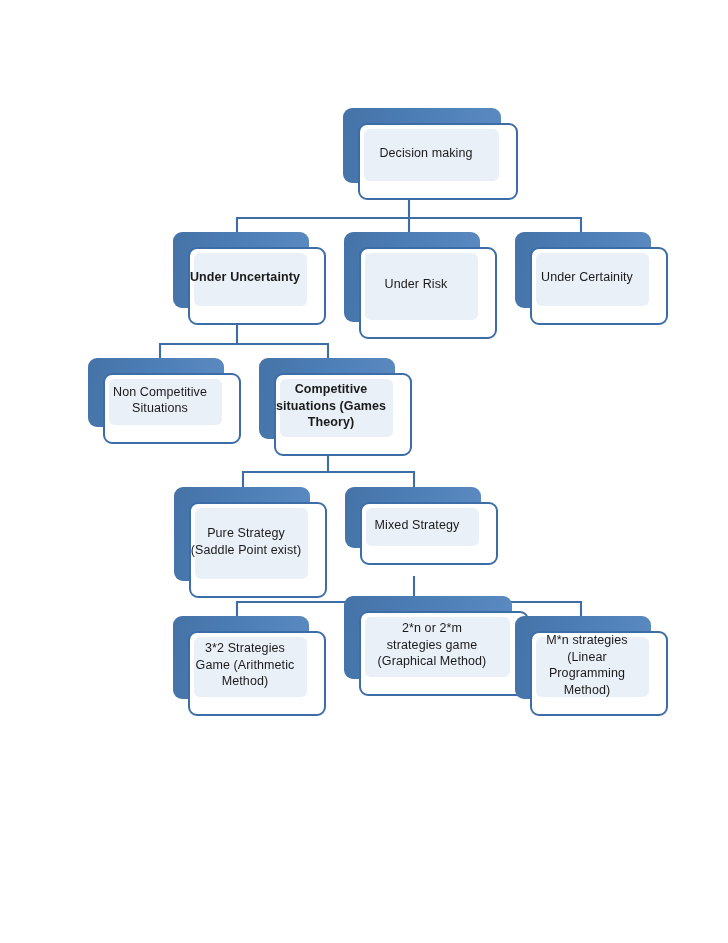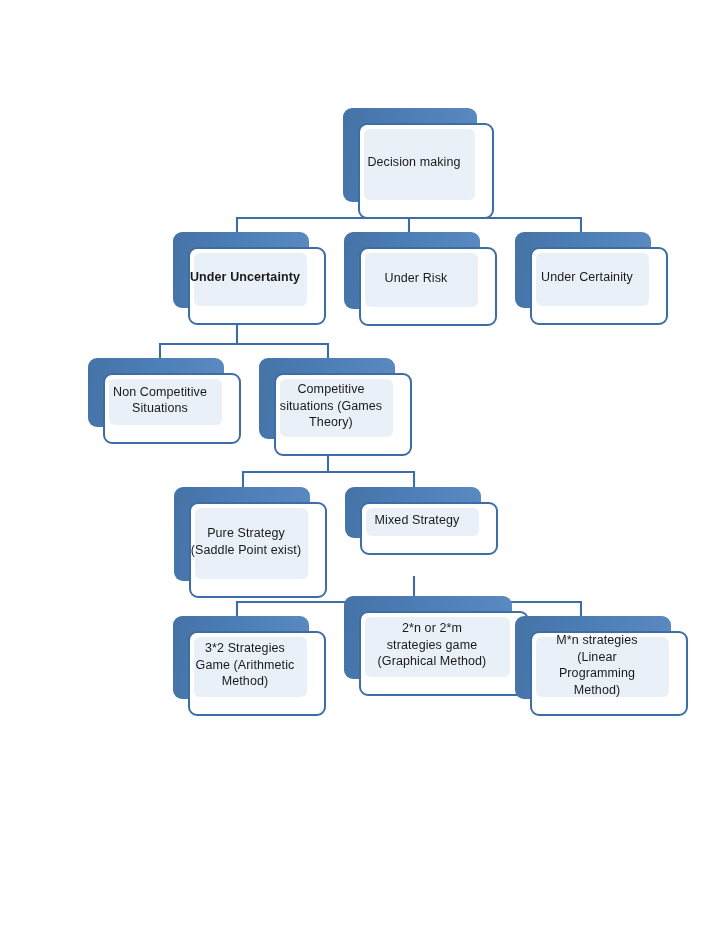--- a/index.html
+++ b/index.html
@@ -100,37 +100,37 @@
       <path d="M409,200 L409,218 M237,218 L581,218 M237,218 L237,232 M409,218 L409,232 M581,218 L581,232"></path>
 
       <path d="M237,317 L237,344 M160,344 L328,344 M160,344 L160,358 M328,344 L328,358"></path>
 
       <path d="M328,448 L328,472 M243,472 L414,472 M243,472 L243,487 M414,472 L414,487"></path>
 
       <path d="M414,577 L414,602 M237,602 L581,602 M237,602 L237,616 M414,602 L414,616 M581,602 L581,616"></path>
     </g>
   </svg>
 
-  <div class="node" style="left:343px; top:108px; width:151px; height:111px;">
+  <div class="node" style="left:343px; top:108px; width:151px; height:92px;padding-left:24px;">
     <div class="plate"></div>
     <div class="card">
       <div class="fill"></div>
     </div>
     <div class="label">Decision making</div>
   </div>
 
   <div class="node" style="left:173px; top:232px; width:153px; height:93px;font-weight:bold;">
     <div class="plate"></div>
     <div class="card">
       <div class="fill"></div>
     </div>
     <div class="label">Under Uncertainty</div>
   </div>
 
-  <div class="node" style="left:344px; top:232px; width:153px; height:94px;">
+  <div class="node" style="left:344px; top:232px; width:153px; height:107px;">
     <div class="plate"></div>
     <div class="card">
       <div class="fill"></div>
     </div>
     <div class="label">Under Risk</div>
   </div>
 
   <div class="node" style="left:515px; top:232px; width:153px; height:93px;border-radius:6px;">
     <div class="plate"></div>
     <div class="card">
@@ -141,40 +141,40 @@
 
   <div class="node" style="left:88px; top:358px; width:153px; height:86px;border-radius:18px;">
     <div class="plate"></div>
     <div class="card">
       <div class="fill"></div>
     </div>
     <div class="label">Non Competitive
 Situations</div>
   </div>
 
-  <div class="node" style="left:259px; top:358px; width:153px; height:98px;">
+  <div class="node" style="left:259px; top:358px; width:153px; height:98px;font-weight:bold;">
     <div class="plate"></div>
     <div class="card">
       <div class="fill"></div>
     </div>
     <div class="label">Competitive
 situations (Games
 Theory)</div>
   </div>
 
   <div class="node" style="left:174px; top:487px; width:153px; height:111px;">
     <div class="plate"></div>
     <div class="card">
       <div class="fill"></div>
     </div>
     <div class="label">Pure Strategy
 (Saddle Point exist)</div>
   </div>
 
-  <div class="node" style="left:345px; top:487px; width:153px; height:68px;">
+  <div class="node" style="left:345px; top:487px; width:153px; height:78px;">
     <div class="plate"></div>
     <div class="card">
       <div class="fill"></div>
     </div>
     <div class="label">Mixed Strategy</div>
   </div>
 
   <div class="node" style="left:173px; top:616px; width:153px; height:100px;">
     <div class="plate"></div>
     <div class="card">
@@ -188,21 +188,21 @@
   <div class="node" style="left:344px; top:596px; width:185px; height:100px;">
     <div class="plate"></div>
     <div class="card">
       <div class="fill"></div>
     </div>
     <div class="label">2*n or 2*m
 strategies game
 (Graphical Method)</div>
   </div>
 
-  <div class="node" style="left:515px; top:616px; width:153px; height:100px;padding-left:20px;">
+  <div class="node" style="left:515px; top:616px; width:153px; height:100px;">
     <div class="plate"></div>
     <div class="card">
       <div class="fill"></div>
     </div>
     <div class="label">M*n strategies
 (Linear
 Programming
 Method)</div>
   </div>
 

